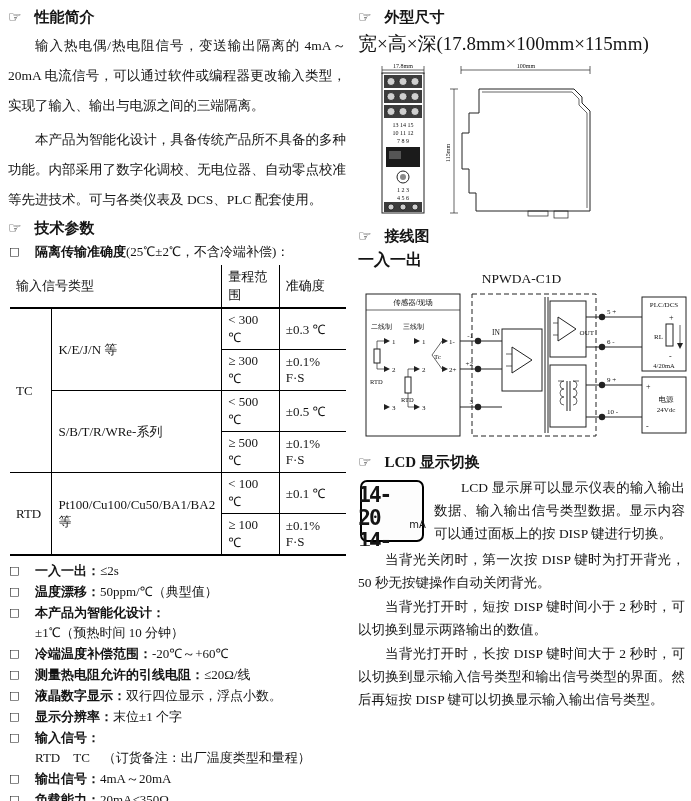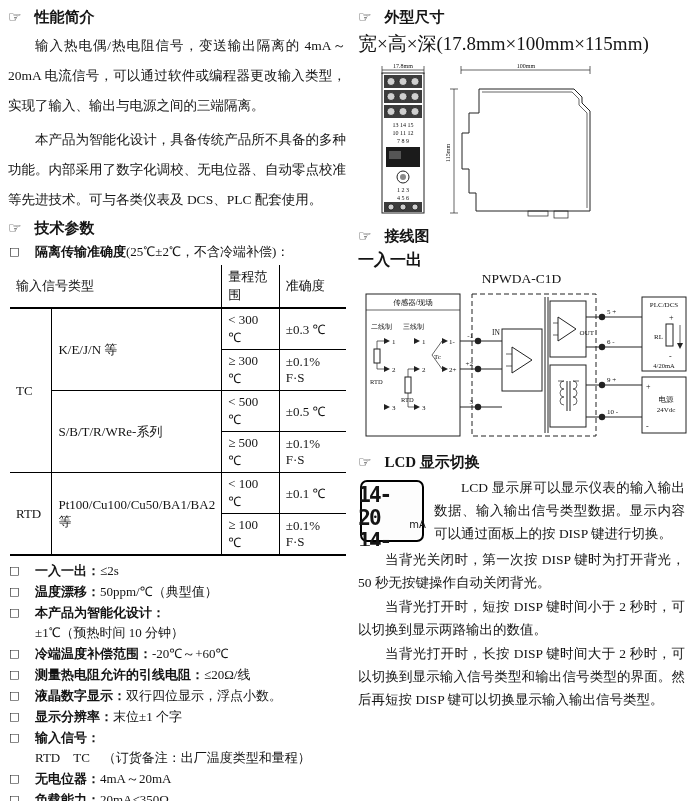--- a/index.html
+++ b/index.html
@@ -199,21 +199,21 @@
           <span class="spec-text">
             <b class="spec-label">输入信号：</b><span></span>
           </span>
         </div>
         <div class="spec-cont">RTD　TC　（订货备注：出厂温度类型和量程）</div>
       </div>
         <div class="spec-item">
         <div class="spec-line">
           <span class="sq">□</span>
           <span class="spec-text">
-            <b class="spec-label">无电位器：</b><span>4mA～20mA</span>
+            <b class="spec-label">输出信号：</b><span>4mA～20mA</span>
           </span>
         </div>
 
       </div>
         <div class="spec-item">
         <div class="spec-line">
           <span class="sq">□</span>
           <span class="spec-text">
             <b class="spec-label">负载能力：</b><span>20mA≤350Ω</span>
           </span>

